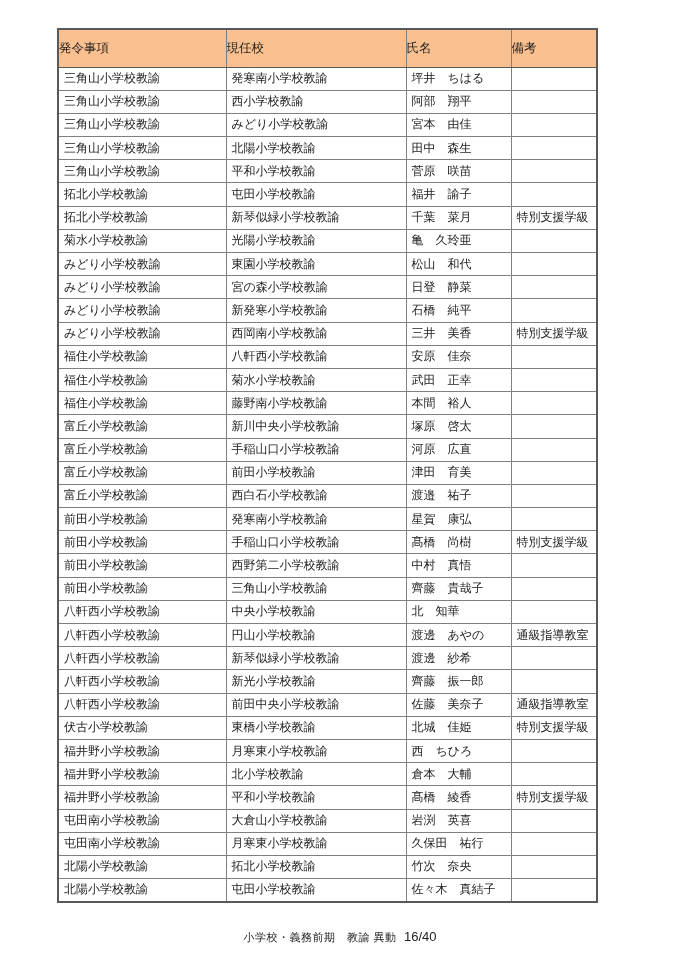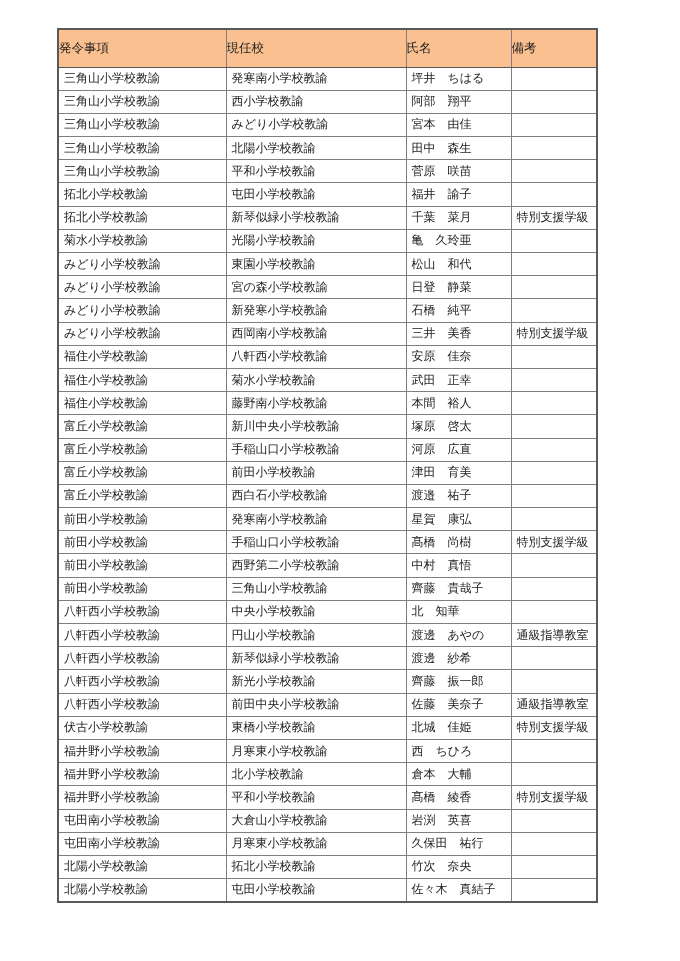--- a/index.html
+++ b/index.html
@@ -301,14 +301,18 @@
   </tr>
         <tr>
     <td>北陽小学校教諭</td>
     <td>屯田小学校教諭</td>
     <td>佐々木　真結子</td>
     <td></td>
   </tr>
       </tbody>
   </table>
 
+  <div class="footer">
+    <span>小学校・義務前期　教諭 異動</span>
+    <span class="pagenum">16/40</span>
+  </div>
 
 </div>
 
 </body></html>

